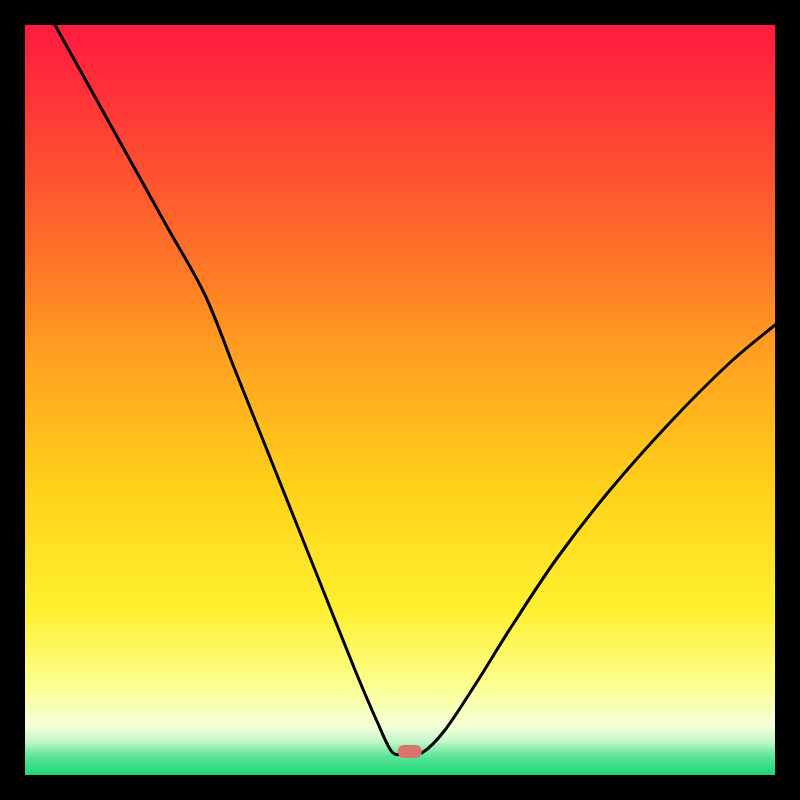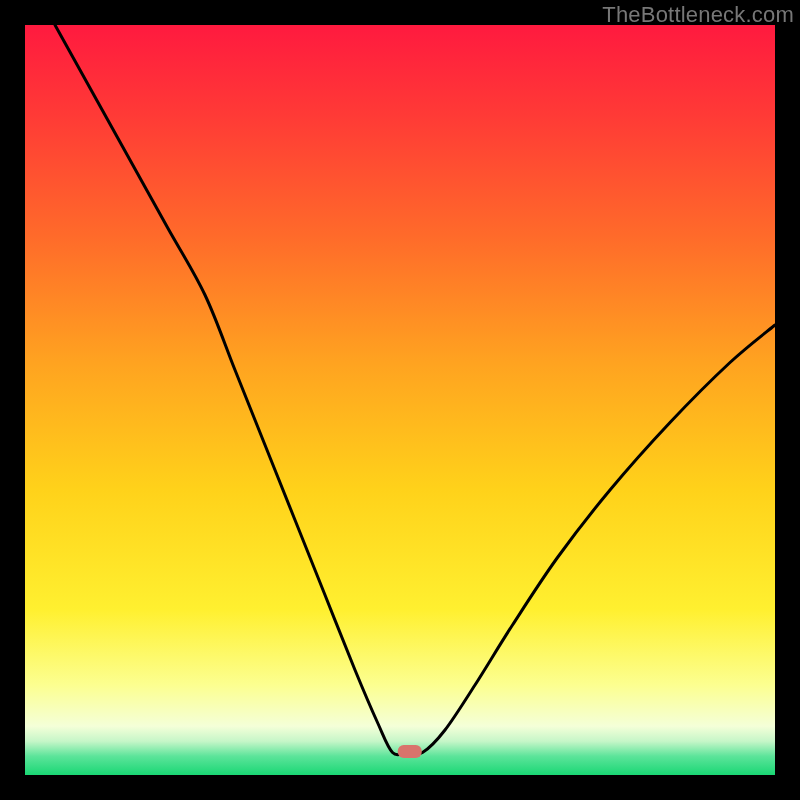--- a/index.html
+++ b/index.html
@@ -33,21 +33,20 @@
     font-weight: 500;
     letter-spacing: 0.2px;
     user-select: none;
   }
   svg { display: block; }
 </style>
 </head>
 <body>
 
 <div class="stage">
-  <div class="watermark">TheBottleneck.com</div>
 
   <div class="plot">
     <svg id="plot-svg" width="750" height="750" viewBox="0 0 750 750">
       <defs>
         <linearGradient id="bg-grad" x1="0" y1="0" x2="0" y2="1">
             <stop offset="0%" stop-color="#ff1a3f"></stop>
             <stop offset="12%" stop-color="#ff3a36"></stop>
             <stop offset="28.000000000000004%" stop-color="#ff6a2a"></stop>
             <stop offset="45%" stop-color="#ffa320"></stop>
             <stop offset="62%" stop-color="#ffd21a"></stop>

